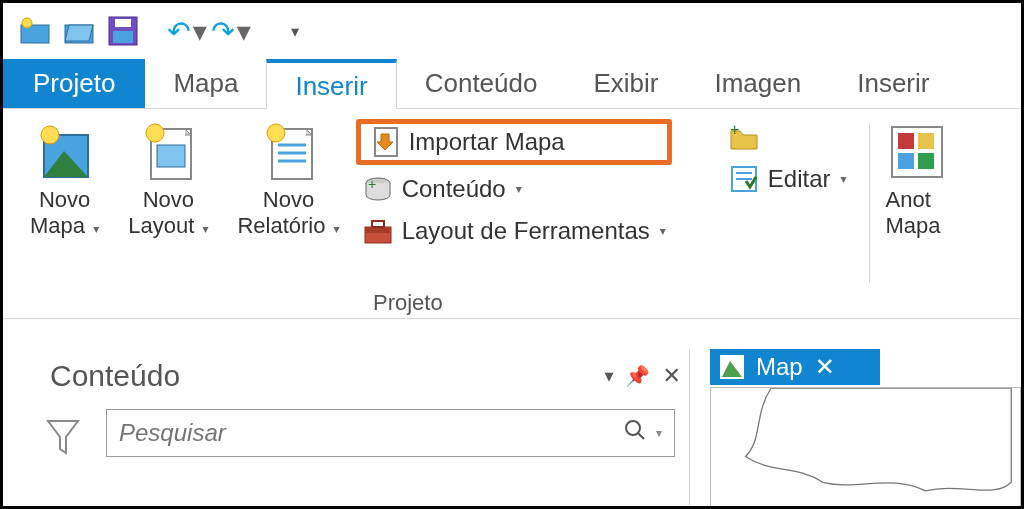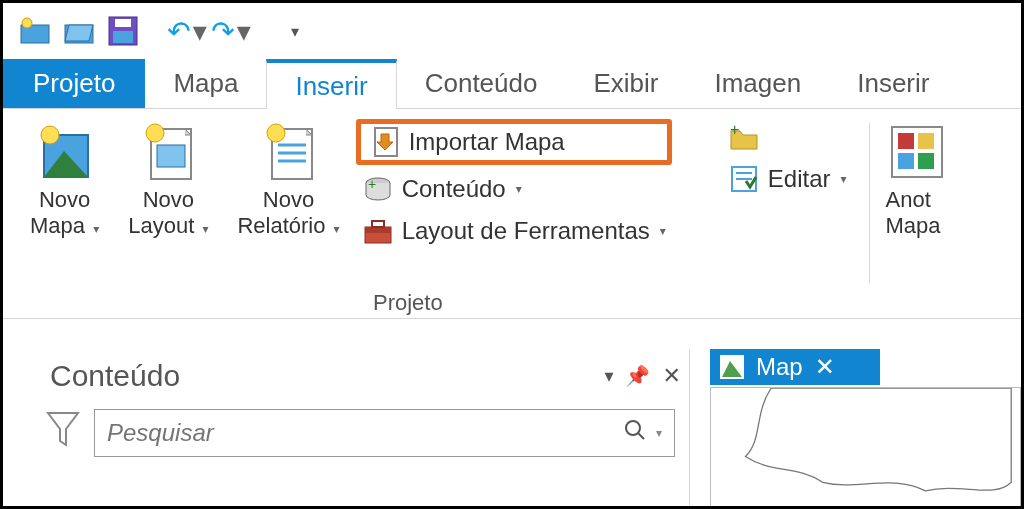--- a/index.html
+++ b/index.html
@@ -106,21 +106,21 @@
     width:660px; border-right:1px solid #d6d6d6; padding:4px 0 0 12px;margin-left:27px;
   }
   .pane-header {
     display:flex; align-items:center; justify-content:space-between;
     padding:6px 8px;
   }
   .pane-title { font-size:30px; color:#555; }
   .pane-tools { display:flex; gap:12px; align-items:center; font-size:18px; color:#555; }
   .pane-tools span { cursor:pointer; }
   .search-row {
-    display:flex; align-items:flex-start; gap:14px; padding:10px 14px 0 4px;
+    display:flex; align-items:flex-end; gap:26px; padding:10px 14px 0 4px;
   }
   .funnel { width:34px; height:40px; color:#777; }
   .search-box {
     flex:1; height:48px; border:1px solid #999;
     display:flex; align-items:center; padding:0 12px;
     font-size:24px;
   }
   .search-box input {
     flex:1; border:none; outline:none; font-size:24px;
     font-style:italic; color:#777;

